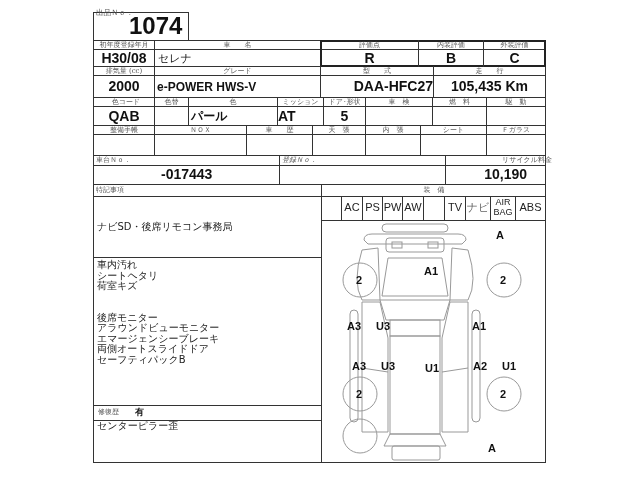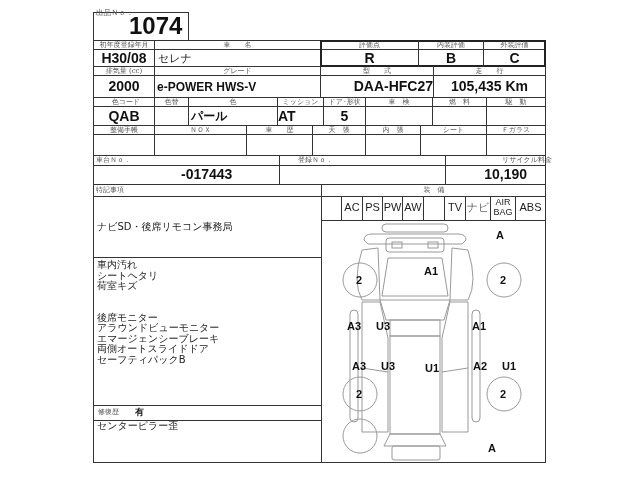--- a/index.html
+++ b/index.html
@@ -115,23 +115,23 @@
 
 <div class="lbl" style="left:94px;top:126px;width:60px;">整備手帳</div>
 <div class="lbl" style="left:155px;top:126px;width:91px;">ＮＯＸ</div>
 <div class="lbl" style="left:247px;top:126px;width:65px;">車　　歴</div>
 <div class="lbl" style="left:313px;top:126px;width:52px;">天　張</div>
 <div class="lbl" style="left:366px;top:126px;width:54px;">内　張</div>
 <div class="lbl" style="left:421px;top:126px;width:65px;">シート</div>
 <div class="lbl" style="left:487px;top:126px;width:58px;">Ｆガラス</div>
 
 <div class="lbl" style="left:96px;top:156px;text-align:left;">車台Ｎｏ．</div>
-<div class="lbl" style="left:298px;top:156px;text-align:left;">登録Ｎｏ．</div>
+<div class="lbl" style="left:282px;top:156px;text-align:left;font-style:italic;">登録Ｎｏ．</div>
 <div class="lbl" style="left:447px;top:156px;width:98px;padding-left:31px;">リサイクル料金</div>
-<div class="val" style="left:161px;top:165px;margin-left:20px;">-017443</div>
+<div class="val" style="left:161px;top:165px;">-017443</div>
 <div class="val" style="left:428px;top:165px;width:99px;text-align:right;">10,190</div>
 
 <div class="lbl" style="left:96px;top:186px;text-align:left;">特記事項</div>
 <div class="note" style="left:97px;top:222px;">ナビSD・後席リモコン事務局</div>
 <div class="note" style="left:97px;top:260px;">車内汚れ
 シートヘタリ
 荷室キズ
 
 
 後席モニター

